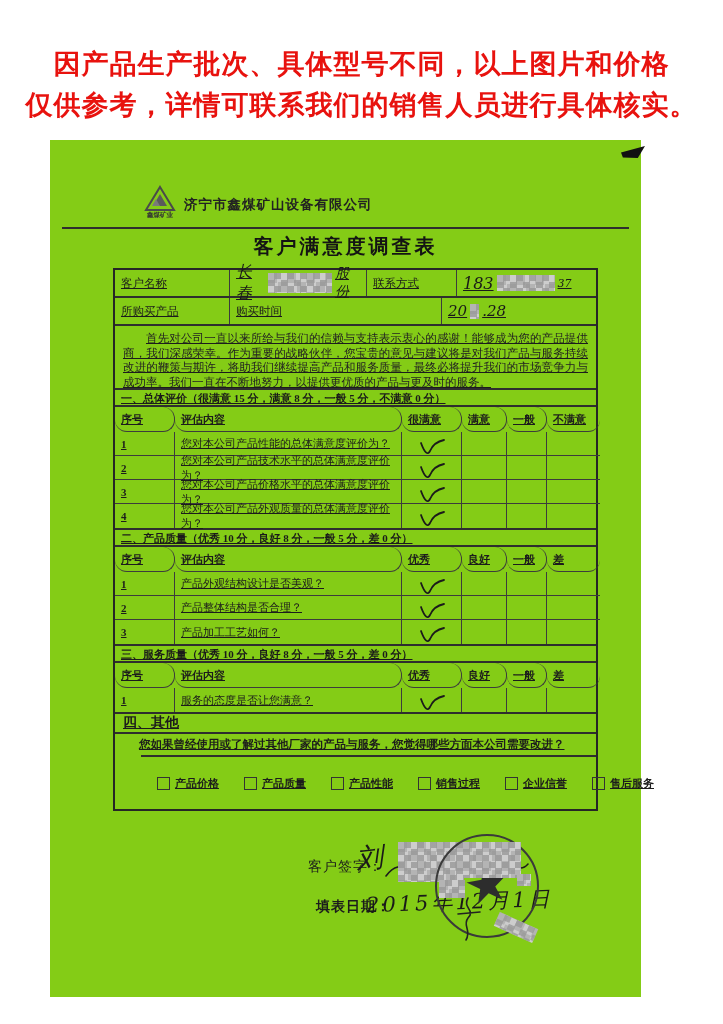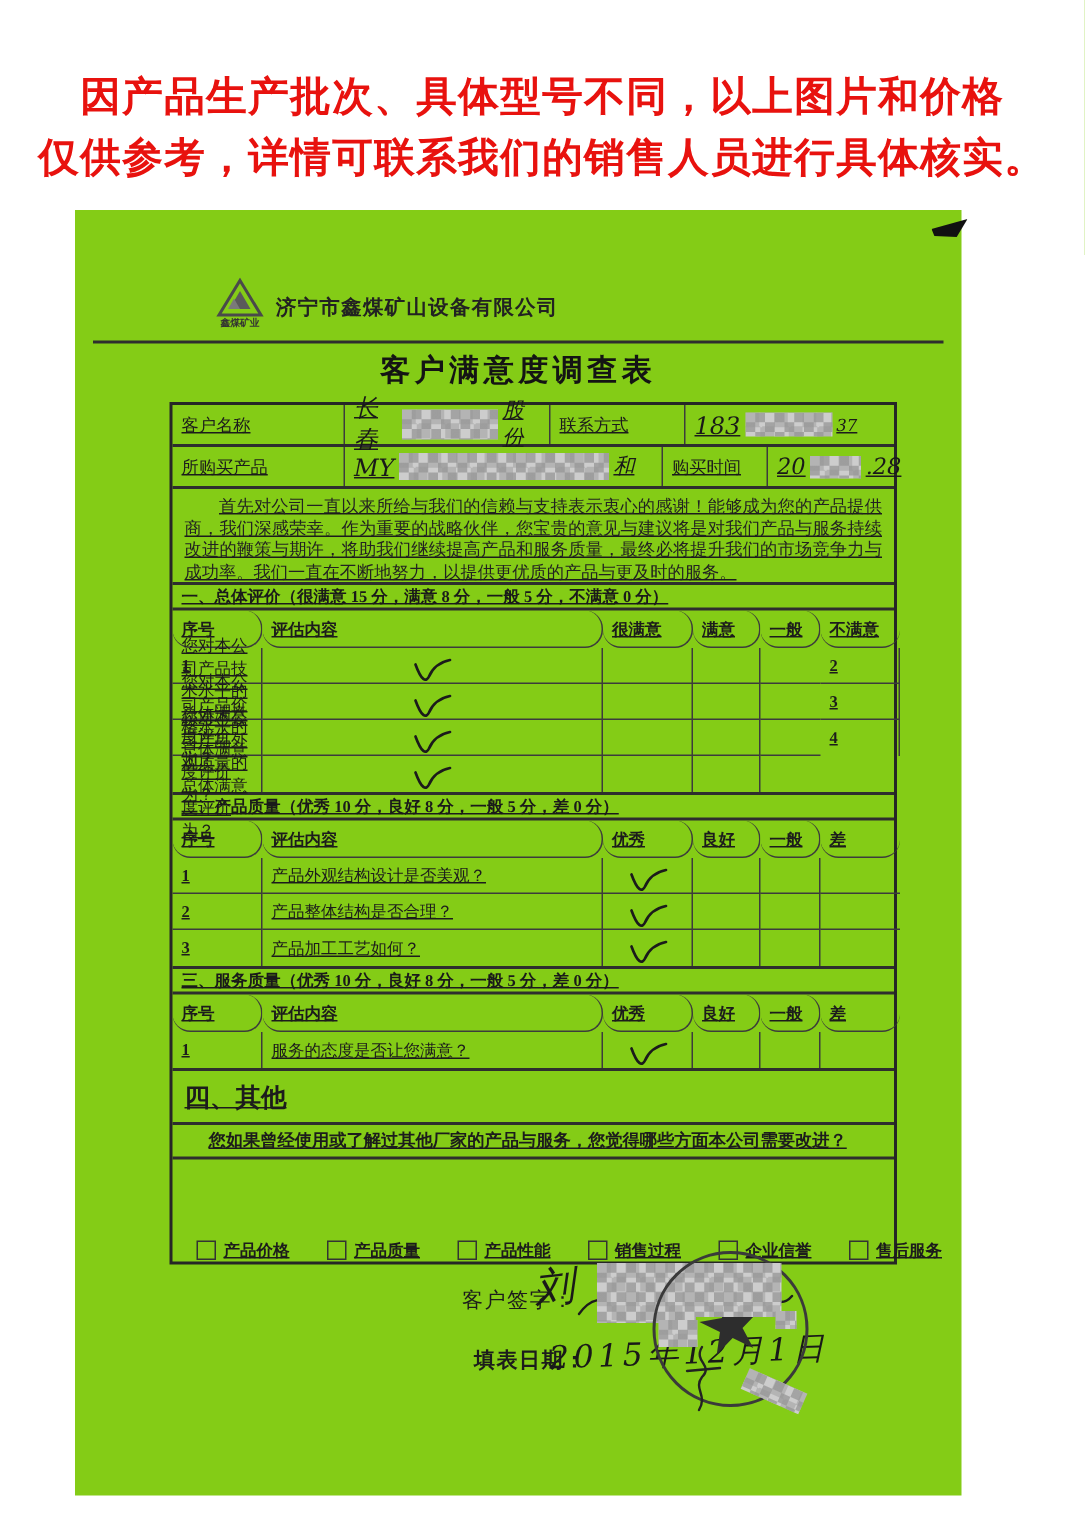--- a/index.html
+++ b/index.html
@@ -47,25 +47,25 @@
 
   .rating-grid { display:grid; grid-template-columns:60px 227px 60px 45px 40px 53px; }
   .rating-grid .cell { border-right:1.5px solid #3c3c3c; border-bottom:1.5px solid #3c3c3c;
     padding:0 6px; display:flex; align-items:center; font-size:11px; }
   .rating-grid .cell.lastcol { border-right:none; }
   .rating-grid .cell.lastrow { border-bottom:none; }
   .rating-grid .cell.head { font-weight:bold;border-radius:12px; }
   .rating-grid .cell.no { font-weight:bold; }
   .rating-grid .cell.rate { justify-content:center; padding:0; }
 
-  .other-heading { height:36px; padding:0 8px; display:flex; align-items:center;
-    font-weight:bold; font-size:17px; }
+  .other-heading { height:20px; padding:0 8px; display:flex; align-items:center;
+    font-weight:bold; font-size:14px; }
   .question-row { height:23px; padding:0 24px; display:flex; align-items:center;
     font-weight:bold; font-size:11.5px; }
-  .options-row { height:70px; display:flex; align-items:flex-end; padding:0 16px; gap:25px; }
+  .options-row { height:54px; display:flex; align-items:center; padding:0 16px; gap:25px;margin-left:26px; }
   .opt { display:flex; align-items:center; gap:5px; }
   .opt .box { width:13px; height:13px; border:1.5px solid #333; background:transparent; flex:none; }
   .opt .lbl { font-size:11px; font-weight:bold; white-space:nowrap; }
 
   
   .hw { font-family:"DejaVu Serif", serif; font-style:italic; color:#191919; }
   .hw-line { display:flex; align-items:center; gap:3px; }
   .mosaic { display:inline-block;
     background-image:
       repeating-conic-gradient(rgba(150,150,150,.75) 0% 25%, rgba(0,0,0,0) 0% 50%),
@@ -129,44 +129,40 @@
       <div class="cell">联系方式</div>
       <div class="cell hw-line">
         <span class="hw" style="font-size:16px">183</span>
         <span class="mosaic" style="width:58px;height:16px"></span>
         <span class="hw" style="font-size:11px">37</span>
       </div>
     </div>
 
     <div class="info-grid info2">
       <div class="cell">所购买产品</div>
-      <div class="cell hw-line">
-        <span class="hw" style="font-size:16px">MY</span>
-        <span class="mosaic" style="width:140px;height:18px"></span>
-        <span class="hw" style="font-size:14px">和</span>
-      </div>
       <div class="cell">购买时间</div>
       <div class="cell hw-line">
         <span class="hw" style="font-size:15px">20</span>
         <span class="mosaic" style="width:34px;height:15px"></span>
         <span class="hw" style="font-size:15px">.28</span>
       </div>
     </div>
 
     <div class="intro">首先对公司一直以来所给与我们的信赖与支持表示衷心的感谢！能够成为您的产品提供商，我们深感荣幸。作为重要的战略伙伴，您宝贵的意见与建议将是对我们产品与服务持续改进的鞭策与期许，将助我们继续提高产品和服务质量，最终必将提升我们的市场竞争力与成功率。我们一直在不断地努力，以提供更优质的产品与更及时的服务。</div>
 
     <div class="sec-heading">一、总体评价（很满意 15 分，满意 8 分，一般 5 分，不满意 0 分）</div>
       <div class="rating-grid" style="grid-template-rows: 25px repeat(4, 24px);">
         <div class="cell head">序号</div>
         <div class="cell head">评估内容</div>
         <div class="cell head">很满意</div>
         <div class="cell head">满意</div>
         <div class="cell head">一般</div>
         <div class="cell head lastcol">不满意</div>
         <div class="cell no">1</div>
+        <div class="cell q">您对本公司产品性能的总体满意度评价为？</div>
         <div class="cell rate">
           <svg width="28" height="18" viewBox="0 0 28 18" style="margin-top:6px">
             <path d="M3 5 C7 16, 10 17, 12 13 C15 6, 21 3, 26 2" stroke="#1b1b1b" stroke-width="1.8" fill="none" stroke-linecap="round"></path>
           </svg>
         </div>
         <div class="cell rate"></div>
         <div class="cell rate"></div>
         <div class="cell rate lastcol"></div>
         <div class="cell no">2</div>
         <div class="cell q">您对本公司产品技术水平的总体满意度评价为？</div>

